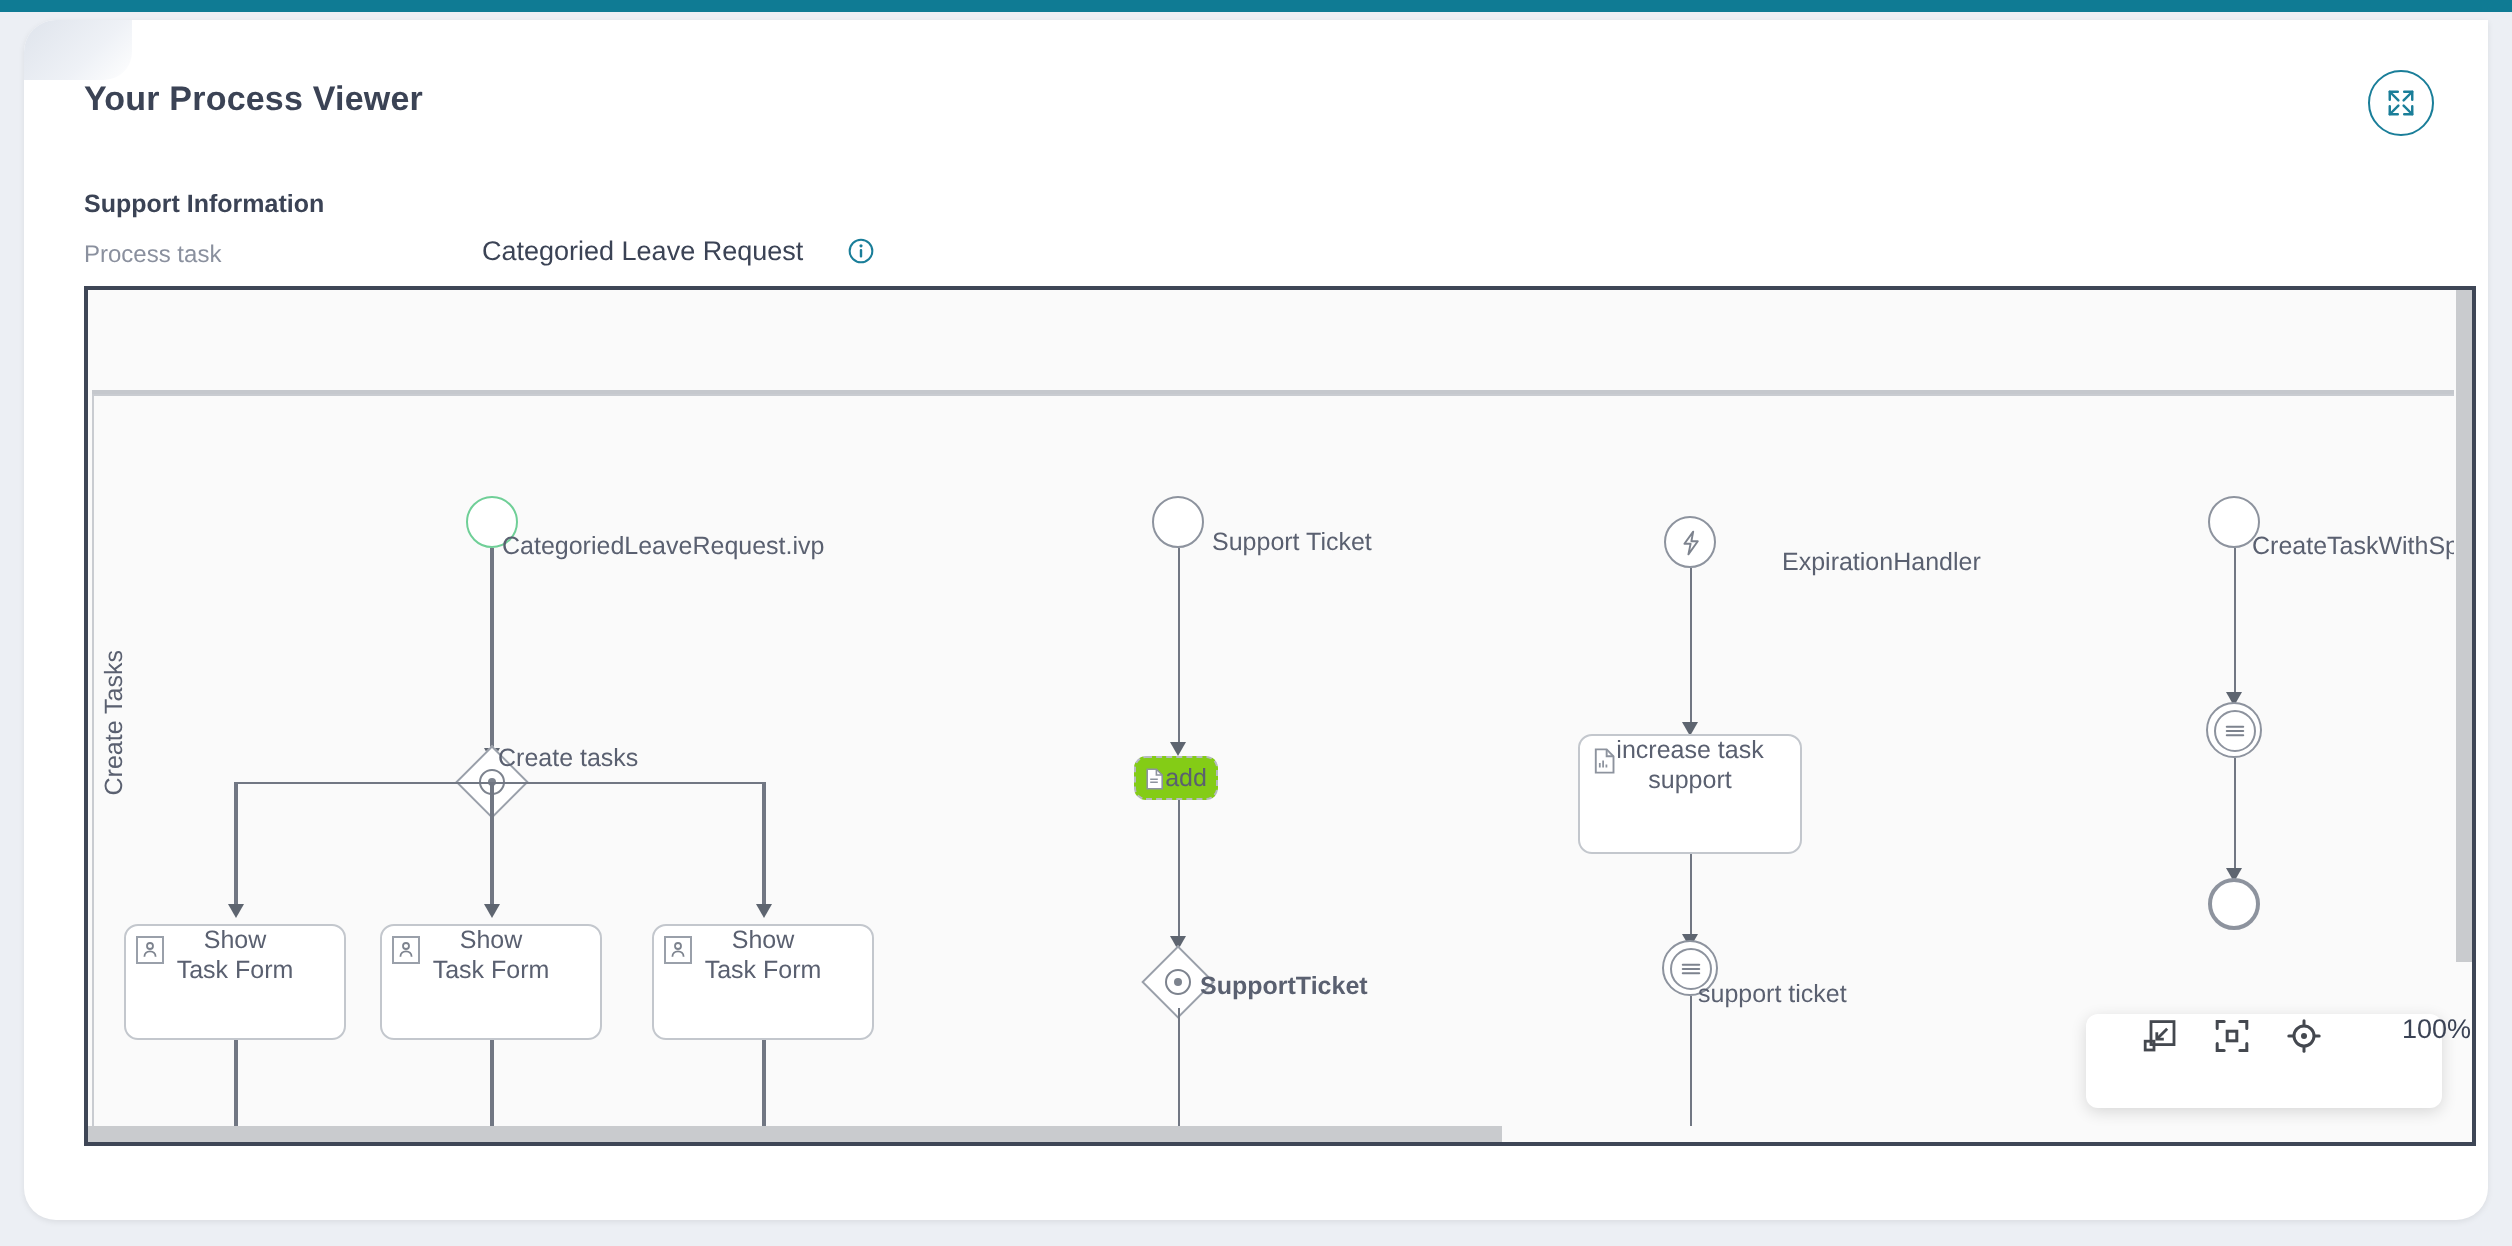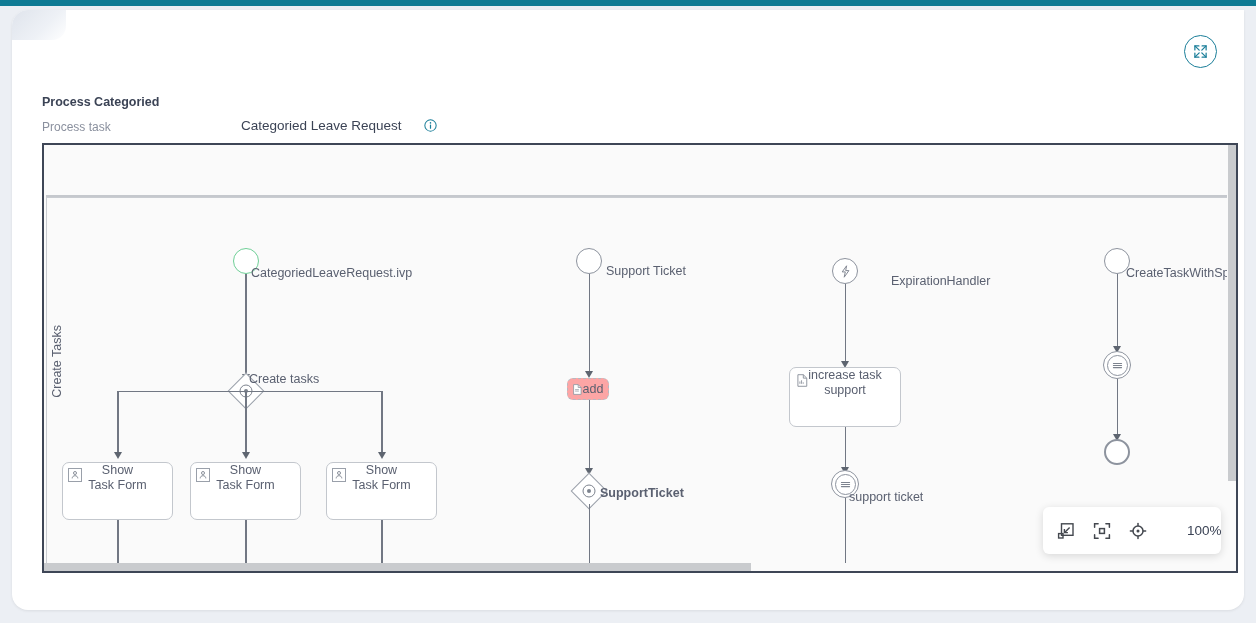--- a/index.html
+++ b/index.html
@@ -154,21 +154,21 @@
   }
   .task-icon {
     position: absolute; left: 5px; top: 5px;
     width: 14px; height: 14px;
     border: 1px solid #9aa0aa;
     display: flex; align-items: center; justify-content: center;
     background: #fff;
   }
   .small-box {
     position: absolute;
-    background: #fca5a5;
+    background: #84cc16;
     border: 1.2px dashed #b6bac1;
     border-radius: 6px;
     display: flex; align-items: center; justify-content: center;
     font-size: 12.5px; color: #5a6070;
   }
 
   .edge {
     position: absolute;
     background: #717783;
   }
@@ -203,22 +203,22 @@
   }
 
   
   .zoom-toolbar {
     position: absolute;
     left: 1031px; top: 497px;
     width: 178px; height: 47px;
     background: #ffffff;
     border-radius: 6px;
     box-shadow: 0 2px 8px rgba(0,0,0,0.14);
-    display: flex; align-items: center;
-    padding: 0 14px;
+    display: flex; 
+    padding: 0 28px;
     gap: 18px;
   }
   .zoom-btn {
     width: 22px; height: 22px;
     display: flex; align-items: center; justify-content: center;
     cursor: pointer;
   }
   .zoom-sep {
     width: 1px; height: 20px; background: #cfd2d7; margin-left: 2px;
   }
@@ -229,37 +229,38 @@
 </head>
 <body>
 
 <div id="root">
 
   <div class="topbar"></div>
 
   <div class="card">
     <div class="card-notch"></div>
 
+    <div class="page-title">Your Process Viewer</div>
 
     <div class="expand-btn">
       <svg width="15" height="15" viewBox="0 0 16 16">
         <g stroke="#1a7e99" stroke-width="1.3" fill="none" stroke-linecap="round" stroke-linejoin="round">
           <path d="M6.3 2H2v4.3"></path>
             <path d="M2 2l4.6 4.6"></path>
           <path d="M9.7 2H14v4.3"></path>
             <path d="M14 2l-4.6 4.6"></path>
           <path d="M6.3 14H2V9.7"></path>
             <path d="M2 14l4.6-4.6"></path>
           <path d="M9.7 14H14V9.7"></path>
             <path d="M14 14l-4.6-4.6"></path>
         </g>
       </svg>
     </div>
 
-    <div class="section-title">Process Categoried</div>
+    <div class="section-title">Support Information</div>
     <div class="field-label">Process task</div>
     <div class="field-value">
       <span>Categoried Leave Request</span>
       <span class="info-icon">
         <svg width="13" height="13" viewBox="0 0 14 14">
           <circle cx="7" cy="7" r="6.1" fill="none" stroke="#1a7e99" stroke-width="1.1"></circle>
           <circle cx="7" cy="4.2" r="0.85" fill="#1a7e99"></circle>
           <rect x="6.35" y="5.9" width="1.3" height="4.6" rx="0.6" fill="#1a7e99"></rect>
         </svg>
       </span>

